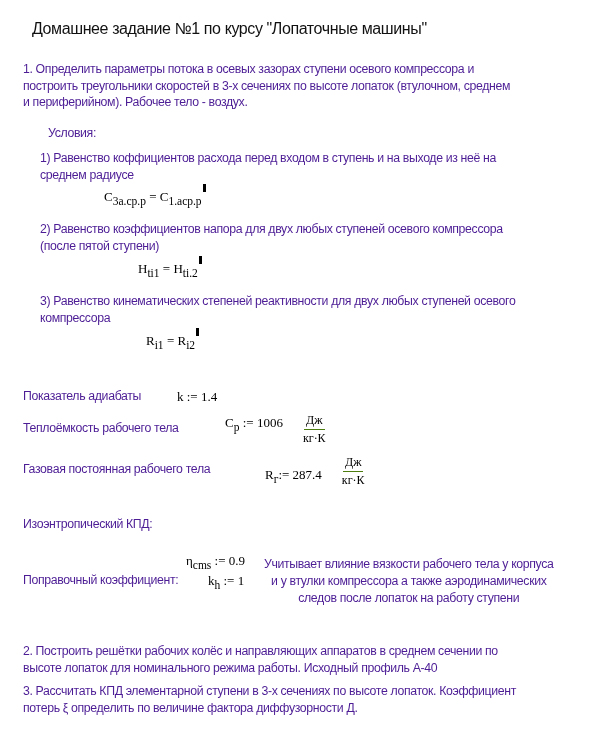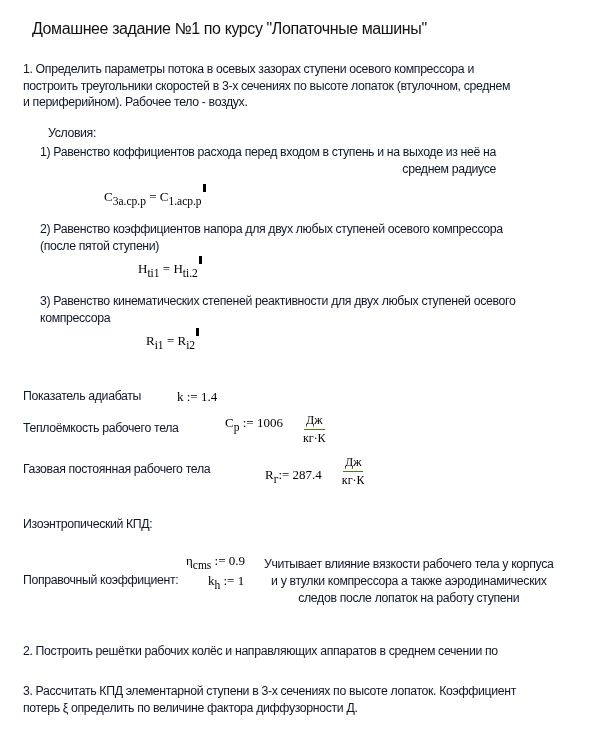--- a/index.html
+++ b/index.html
@@ -1,21 +1,21 @@
 <!DOCTYPE html>
 <html><head>
 <meta charset="utf-8">
 <style>
   html, body { margin: 0; padding: 0; background: #ffffff; }
   body {
     width: 611px; height: 734px; position: relative; overflow: hidden;
     font-family: "Liberation Sans", sans-serif; color: #111;
   }
   .abs { position: absolute; white-space: nowrap; }
-  .txt { font-size: 12.3px; line-height: 16.5px; letter-spacing: -0.35px; color: #0f172a; }
+  .txt { font-size: 12.3px; line-height: 16.5px; letter-spacing: -0.35px; color: #4c1d95; }
   .title { font-size: 16px; letter-spacing: -0.4px; color: #111; text-align: center; }
   .math { font-family: "Liberation Serif", serif; font-size: 13px; color: #000000; white-space: nowrap; }
   .math sub { font-size: 11.5px; vertical-align: -4px; line-height: 0; }
   .cursor { display: inline-block; width: 3px; height: 8px; background: #000; vertical-align: top; margin-left: 1px; position: relative; top: -5px; }
   .frac { display: inline-flex; flex-direction: column; align-items: center; vertical-align: middle; font-size: 12px; }
   .frac .num { padding: 0 2px 1px; border-bottom: 1px solid #4d7c0f; }
   .frac .den { padding-top: 1px; }
 </style>
 </head>
 <body>
@@ -23,21 +23,21 @@
 <div class="abs title" style="left:32px; top:20px;">Домашнее задание №1 по курсу "Лопаточные машины"</div>
 
 <div class="abs txt" style="left:23px; top:61px;">
   <div>1. Определить параметры потока в осевых зазорах ступени осевого компрессора и</div>
   <div>построить треугольники скоростей в 3-х сечениях по высоте лопаток (втулочном, среднем</div>
   <div>и периферийном). Рабочее тело - воздух.</div>
 </div>
 
 <div class="abs txt" style="left:48px; top:125px;">Условия:</div>
 
-<div class="abs txt" style="left:40px; top:144px;text-align:right;">
+<div class="abs txt" style="left:40px; top:150px;">
   <div>1) Равенство коффициентов расхода перед входом в ступень и на выходе из неё на</div>
   <div>среднем радиусе</div>
 </div>
 <div class="abs math" style="left:104px; top:189px;">
   <span>C</span><sub>3a.cp.p</sub>
   <span>=</span>
   <span>C</span><sub>1.acp.p</sub><span class="cursor"></span>
 </div>
 
 <div class="abs txt" style="left:40px; top:221px;">
@@ -102,18 +102,19 @@
   <span>1</span>
 </div>
 <div class="abs txt" style="left:264px; top:556px; line-height:17px;text-align:center;">
   <div>Учитывает влияние вязкости рабочего тела у корпуса</div>
   <div>и у втулки компрессора а также аэродинамических</div>
   <div>следов после лопаток на работу ступени</div>
 </div>
 
 <div class="abs txt" style="left:23px; top:643px;">
   <div>2. Построить решётки рабочих колёс и направляющих аппаратов в среднем сечении по</div>
+  <div>высоте лопаток для номинального режима работы. Исходный профиль А-40</div>
 </div>
 
 <div class="abs txt" style="left:23px; top:683px;">
   <div>3. Рассчитать КПД элементарной ступени в 3-х сечениях по высоте лопаток. Коэффициент</div>
   <div>потерь ξ определить по величине фактора диффузорности Д.</div>
 </div>
 
 </body></html>

